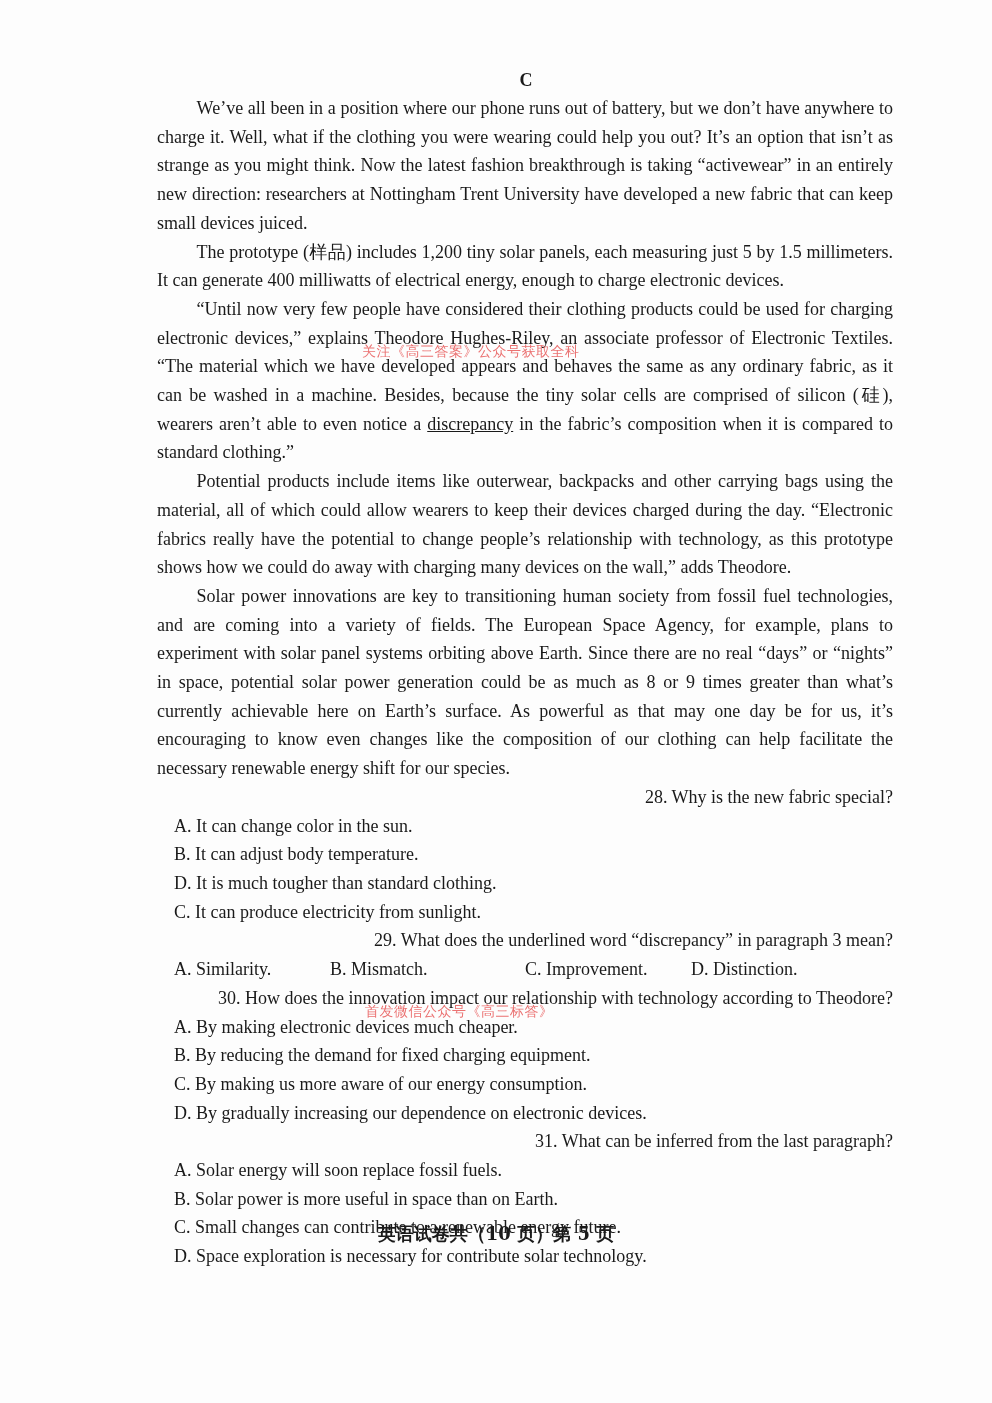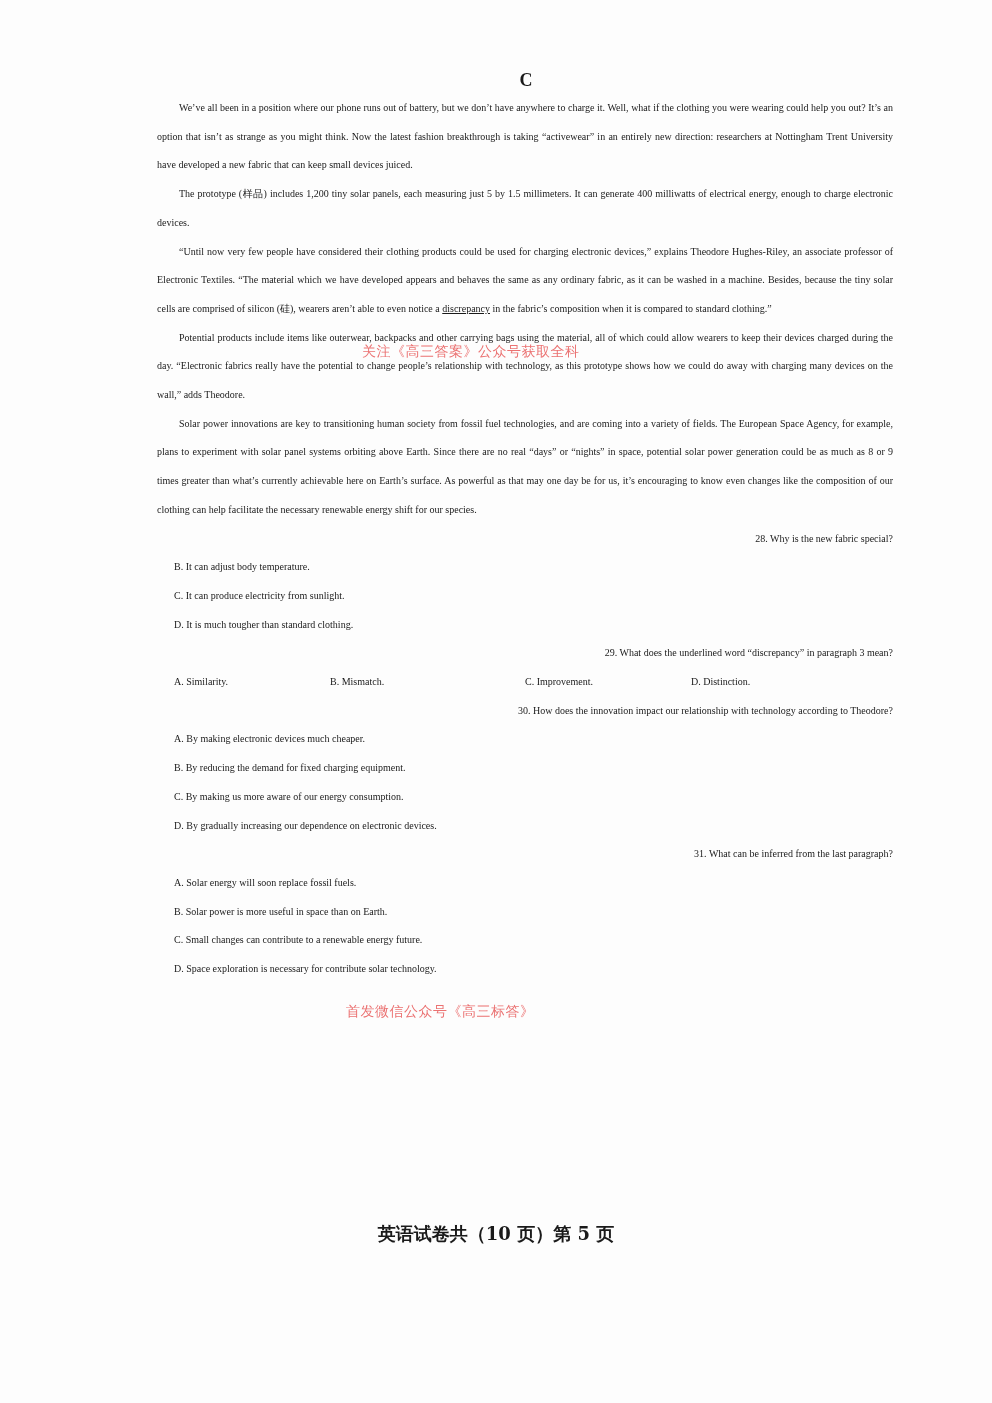--- a/index.html
+++ b/index.html
@@ -9,60 +9,61 @@
       background: #fdfdfd;
       font-family: "Liberation Serif", "DejaVu Serif", serif;
       color: #1a1a1a;
     }
     .section-letter {
       position: absolute; top: 70px; left: 0; width: 1052px;
       text-align: center; font-size: 18px; font-weight: bold;
     }
     .body {
       position: absolute; left: 157px; top: 94px; width: 736px;
-      font-size: 10px; line-height: 28.7px;
+      font-size: 18px; line-height: 28.7px;
     }
     .para { text-indent: 2.2em; text-align: justify; margin: 0; }
     .para .u { text-decoration: underline; }
     .q { margin: 0; text-align: right; }
     .opt { margin: 0; padding-left: 17px; }
     .opt-row { display: flex; padding-left: 17px; }
     .opt-row span { display: inline-block; }
     .opt-row span:nth-child(1) { width: 156px; }
     .opt-row span:nth-child(2) { width: 150px; }
     .opt-row span:nth-child(3) { width: 166px; margin-left: 45px; }
     .watermark {
       position: absolute; color: #e85a5a; font-family: Liberation Serif, serif;
       font-size: 14px; opacity: 0.85; letter-spacing: 0.5px; white-space: nowrap;
     }
     .wm1 { left: 362px; top: 343px; }
-    .wm2 { left: 346px; top: 1003px; }
+    .wm2 { left: 365px; top: 1003px; }
     .footer {
       position: absolute; top: 1222px; left: 0; width: 992px; text-align: center;
       font-family: "DejaVu Serif", serif; font-size: 18px; font-weight: bold;
     }
   </style>
 </head>
 <body>
 
 <div class="page">
   <div class="section-letter">C</div>
 
   <div class="body">
     <p class="para">We’ve all been in a position where our phone runs out of battery, but we don’t have anywhere to charge it. Well, what if the clothing you were wearing could help you out? It’s an option that isn’t as strange as you might think. Now the latest fashion breakthrough is taking “activewear” in an entirely new direction: researchers at Nottingham Trent University have developed a new fabric that can keep small devices juiced.</p>
     <p class="para">The prototype (样品) includes 1,200 tiny solar panels, each measuring just 5 by 1.5 millimeters. It can generate 400 milliwatts of electrical energy, enough to charge electronic devices.</p>
     <p class="para"><span>“Until now very few people have considered their clothing products could be used for charging electronic devices,” explains Theodore Hughes-Riley, an associate professor of Electronic Textiles. “The material which we have developed appears and behaves the same as any ordinary fabric, as it can be washed in a machine. Besides, because the tiny solar cells are comprised of silicon (硅), wearers aren’t able to even notice a </span><span class="u">discrepancy</span><span> in the fabric’s composition when it is compared to standard clothing.”</span></p>
     <p class="para">Potential products include items like outerwear, backpacks and other carrying bags using the material, all of which could allow wearers to keep their devices charged during the day. “Electronic fabrics really have the potential to change people’s relationship with technology, as this prototype shows how we could do away with charging many devices on the wall,” adds Theodore.</p>
     <p class="para">Solar power innovations are key to transitioning human society from fossil fuel technologies, and are coming into a variety of fields. The European Space Agency, for example, plans to experiment with solar panel systems orbiting above Earth. Since there are no real “days” or “nights” in space, potential solar power generation could be as much as 8 or 9 times greater than what’s currently achievable here on Earth’s surface. As powerful as that may one day be for us, it’s encouraging to know even changes like the composition of our clothing can help facilitate the necessary renewable energy shift for our species.</p>
 
     <div>
       <p class="q">28. Why is the new fabric special?</p>
+      <p class="opt">A. It can change color in the sun.</p>
       <p class="opt">B. It can adjust body temperature.</p>
+      <p class="opt">D. It is much tougher than standard clothing.</p>
       <p class="opt">C. It can produce electricity from sunlight.</p>
-      <p class="opt">D. It is much tougher than standard clothing.</p>
     </div>
 
     <div>
       <p class="q">29. What does the underlined word “discrepancy” in paragraph 3 mean?</p>
       <div class="opt-row">
         <span>A. Similarity.</span>
         <span>B. Mismatch.</span>
         <span>C. Improvement.</span>
         <span>D. Distinction.</span>
       </div>

